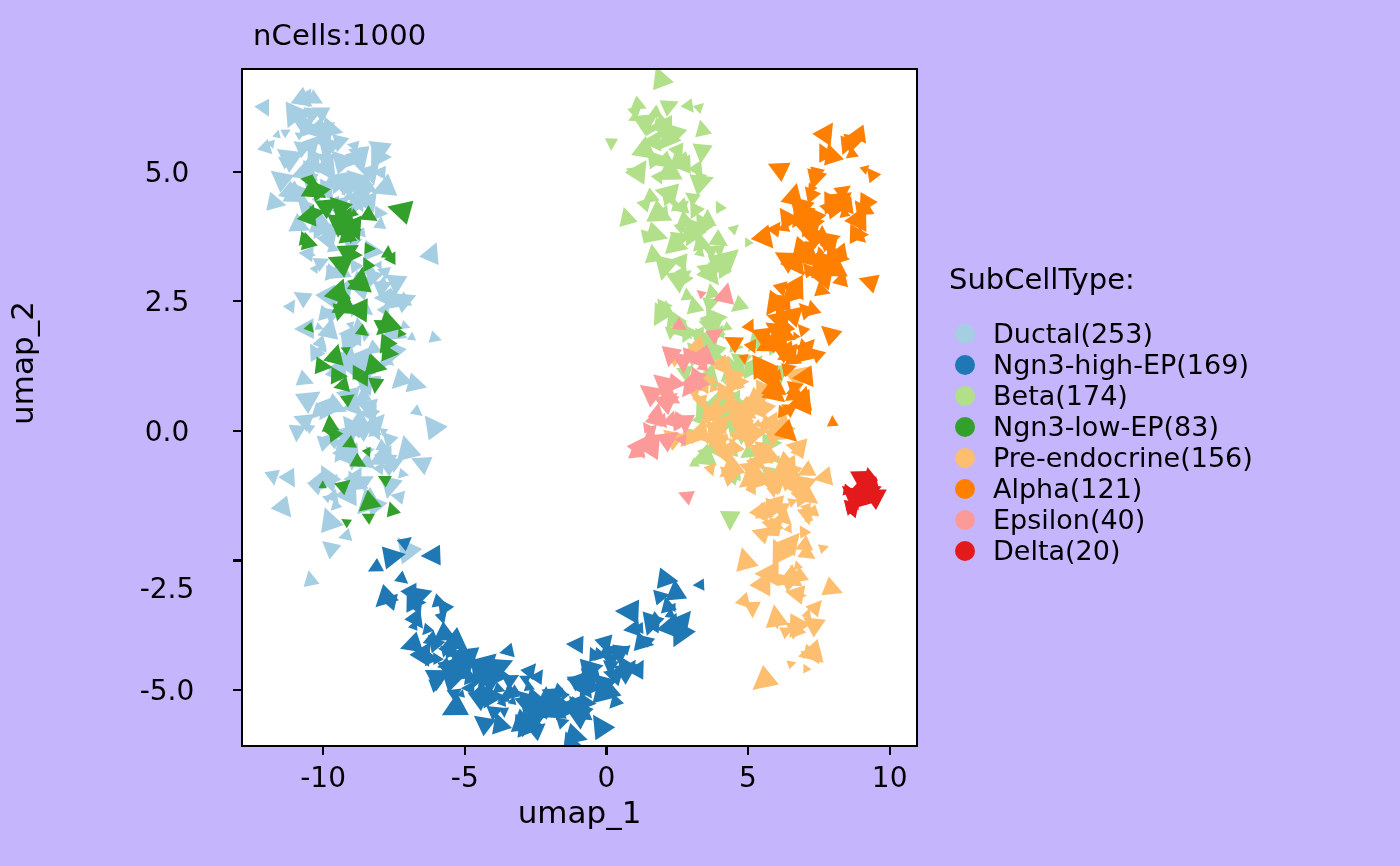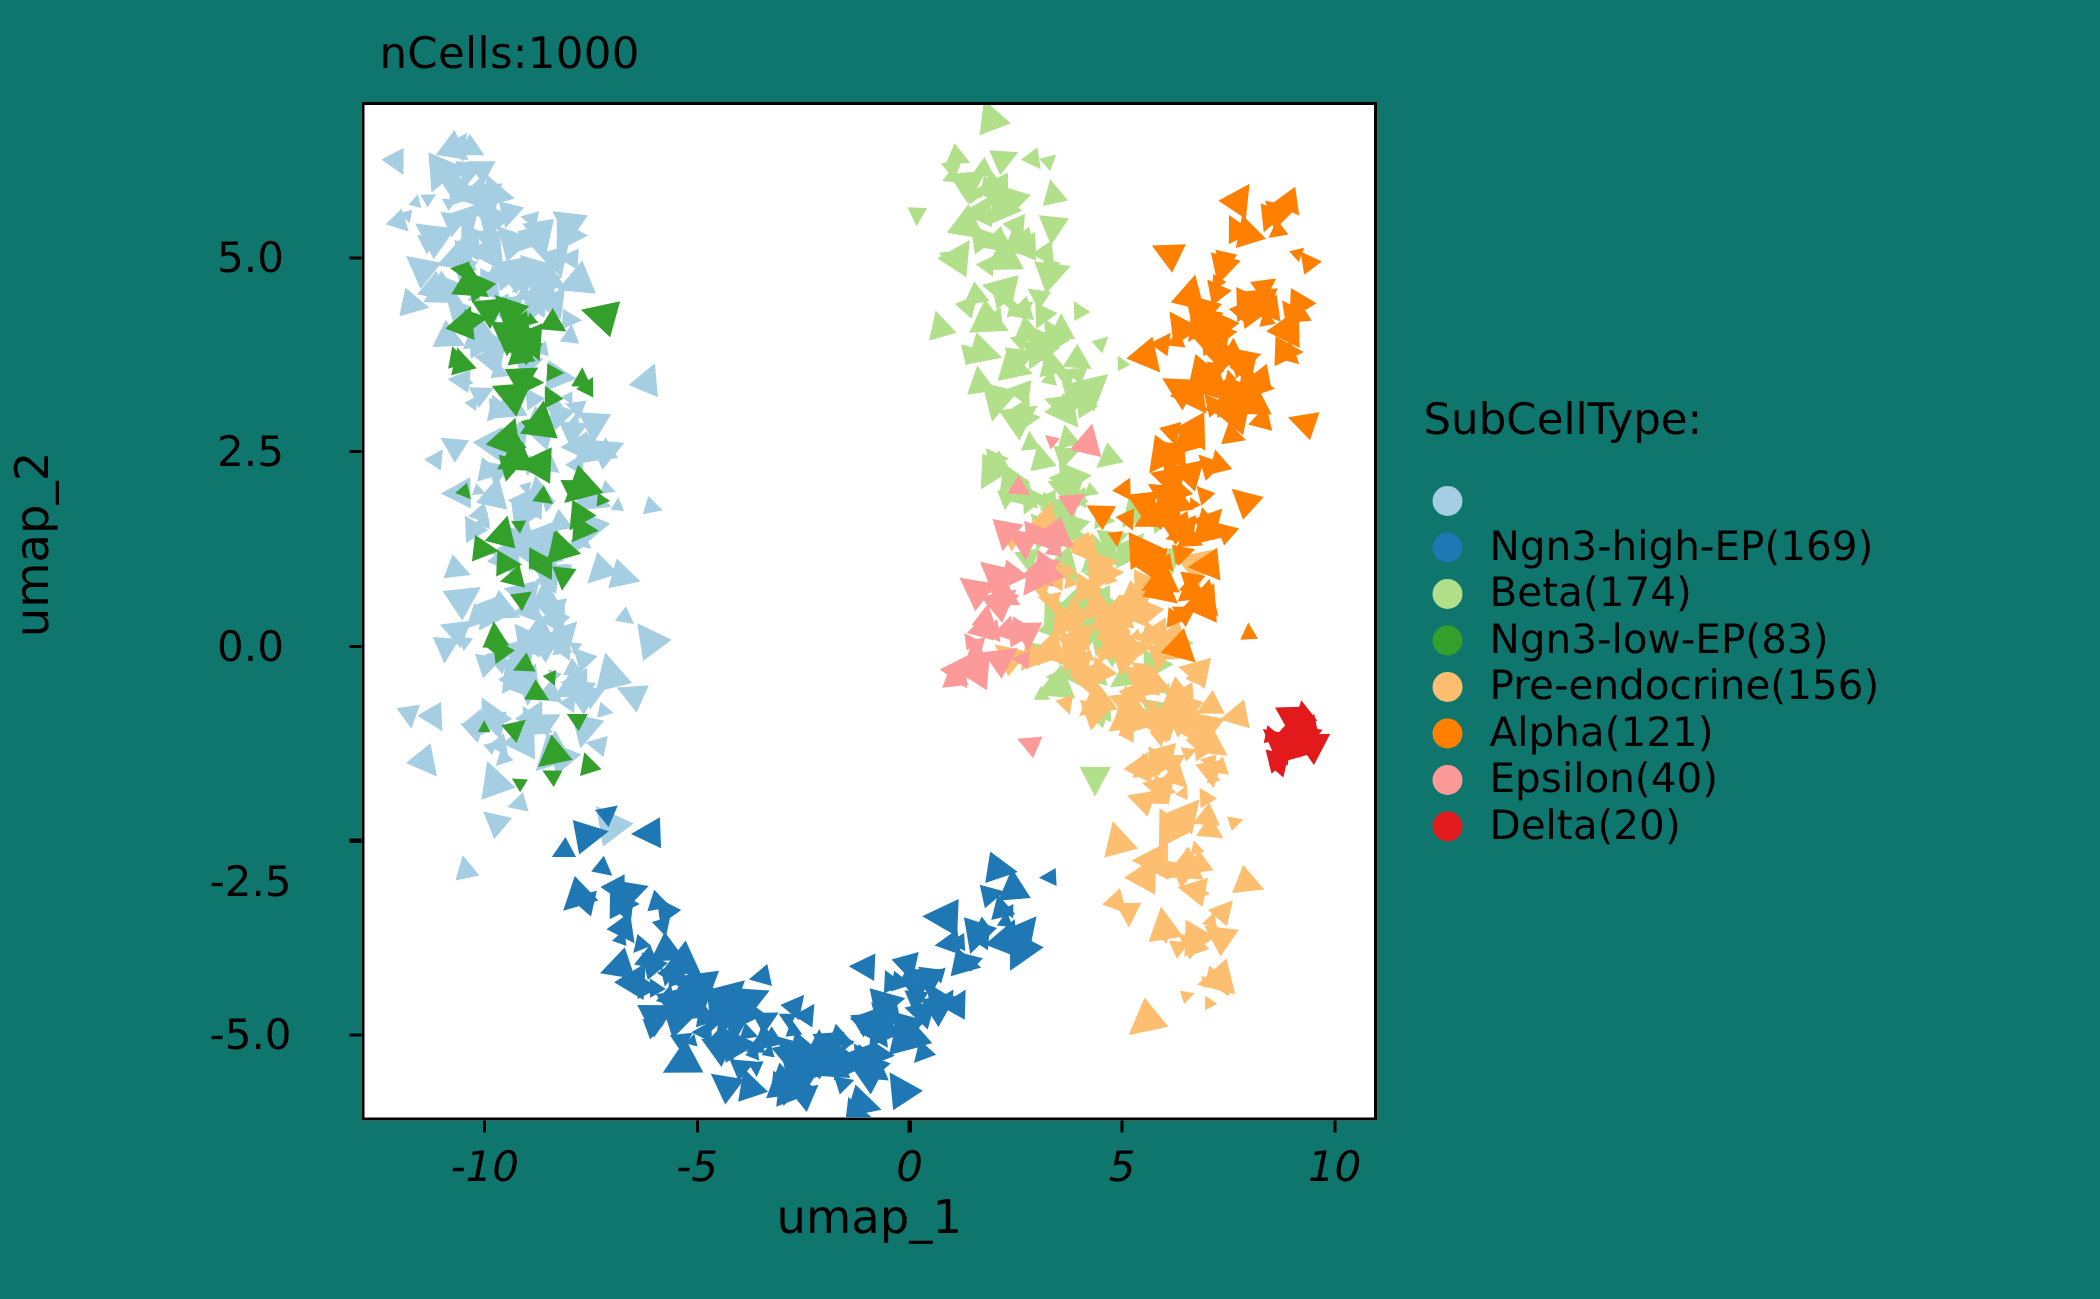--- a/index.html
+++ b/index.html
@@ -1,36 +1,36 @@
 <!DOCTYPE html>
 <html><head>
 <meta charset="utf-8">
 <style>
   html,body{margin:0;padding:0;background:#ffffff;}
   body{width:1400px;height:866px;overflow:hidden;font-family:"DejaVu Sans","Liberation Sans",sans-serif;color:#000;}
-  #root{position:relative;width:1400px;height:866px;background:#0f766e;}
+  #root{position:relative;width:1400px;height:866px;background:#c4b5fd;}
 
   #plot-title{
     position:absolute;left:253px;top:18px;
     font-size:29px;color:#000;letter-spacing:0.2px;white-space:nowrap;
   }
 
   #axes-frame{
     position:absolute;left:241px;top:68px;width:677px;height:679px;
     border:2.2px solid #000;box-sizing:border-box;background:#fff;
   }
   #scatter-svg{position:absolute;left:0;top:0;width:100%;height:100%;display:block;}
 
   .ytick-label{
     position:absolute;text-align:center;width:120px;
     font-size:28px;color:#000;transform:translateY(-50%);
   }
   .xtick-label{
     position:absolute;text-align:center;width:120px;
-    font-size:28px;color:#000;transform:translateX(-50%);font-style:italic;
+    font-size:28px;color:#000;transform:translateX(-50%);
   }
   .tickmark{position:absolute;background:#000;}
   .ytickmark{width:8px;height:2.2px;}
   .xtickmark{width:2.2px;height:8px;}
 
   #ylabel{
     position:absolute;left:-188px;top:345px;width:420px;text-align:center;
     font-size:31px;transform:rotate(-90deg);transform-origin:center center;
     white-space:nowrap;
   }
@@ -1096,20 +1096,21 @@
     </div>
 
   <div id="ylabel">umap_2</div>
   <div id="xlabel">umap_1</div>
 
   <div id="legend">
     <div id="legend-title">SubCellType:</div>
     <div id="legend-items">
         <div class="legend-row">
           <span class="legend-swatch" style="background: rgb(166, 206, 227);"></span>
+          <span class="legend-text">Ductal(253)</span>
         </div>
         <div class="legend-row">
           <span class="legend-swatch" style="background: rgb(31, 120, 180);"></span>
           <span class="legend-text">Ngn3-high-EP(169)</span>
         </div>
         <div class="legend-row">
           <span class="legend-swatch" style="background: rgb(178, 223, 138);"></span>
           <span class="legend-text">Beta(174)</span>
         </div>
         <div class="legend-row">

